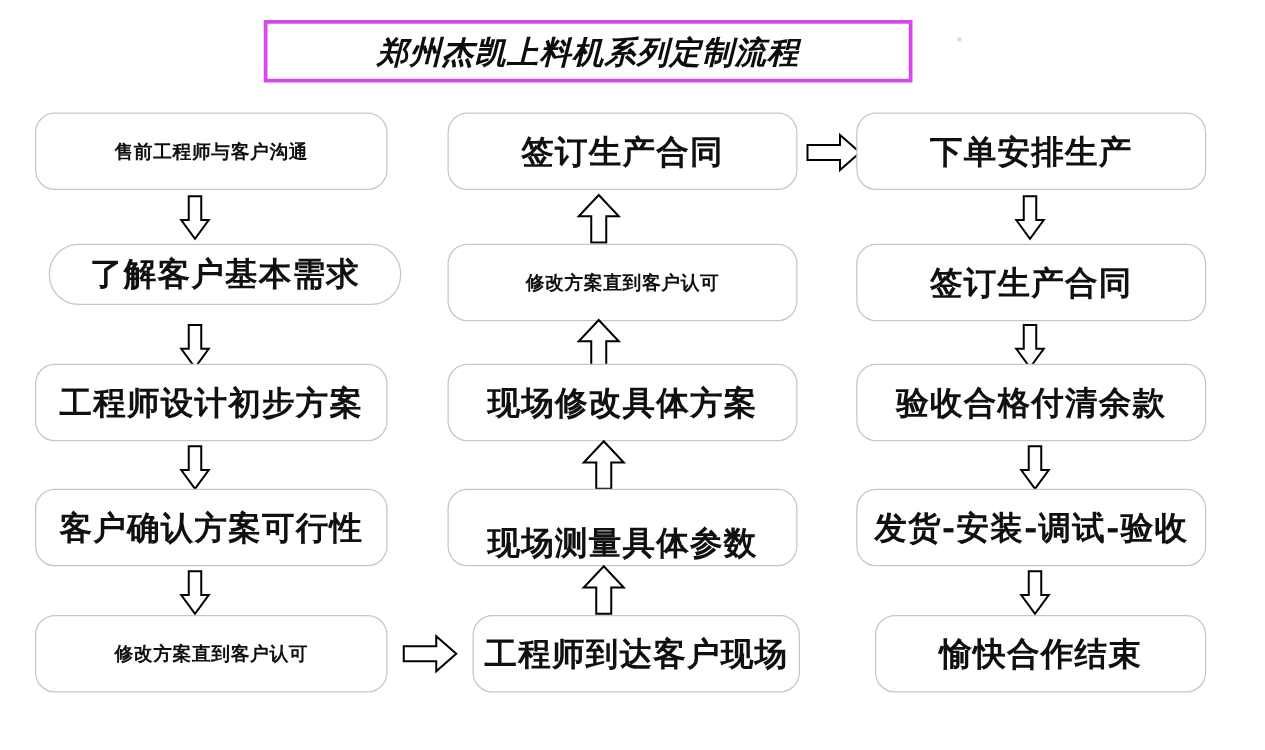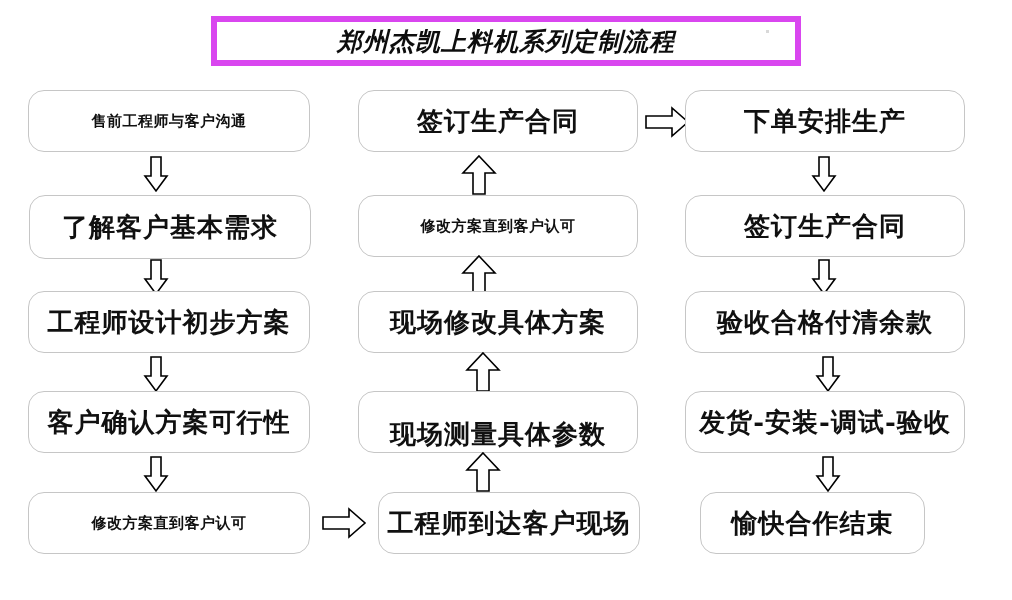--- a/index.html
+++ b/index.html
@@ -16,23 +16,23 @@
     height: 600px;
     background: #ffffff;
     overflow: hidden;
   }
 
   
   .title-box {
     position: absolute;
     left: 211px;
     top: 16px;
-    width: 590px;
+    width: 519px;
     height: 50px;
-    border: 6px solid #d946ef;
+    border: 3px solid #d946ef;
     background: #ffffff;
     box-sizing: border-box;
   }
   .title-text {
     position: absolute;
     left: 0;
     top: 0;
     width: 100%;
     height: 100%;
     display: flex;
@@ -108,21 +108,21 @@
   <div class="node" style="left:28px; top:90px; width:282px; height:62px;">
     <span class="node-label wide">售前工程师与客户沟通</span>
   </div>
 
   <div class="arrow" style="left:144px; top:156px;">
     <svg width="24" height="36" viewBox="0 0 24 36">
         <polygon points="7,1 17,1 17,20 23,20 12,35 1,20 7,20"></polygon>
       </svg>
   </div>
 
-  <div class="node" style="left:29px; top:195px; width:282px; height:64px;">
+  <div class="node" style="left:39px; top:195px; width:282px; height:49px;border-radius:24px;">
     <span class="node-label">了解客户基本需求</span>
   </div>
 
   <div class="arrow" style="left:144px; top:259px;">
     <svg width="24" height="36" viewBox="0 0 24 36">
         <polygon points="7,1 17,1 17,20 23,20 12,35 1,20 7,20"></polygon>
       </svg>
   </div>
 
   <div class="node" style="left:28px; top:291px; width:282px; height:62px;">
@@ -238,17 +238,17 @@
   <div class="node" style="left:685px; top:391px; width:280px; height:62px;">
     <span class="node-label">发货-安装-调试-验收</span>
   </div>
 
   <div class="arrow" style="left:816px; top:456px;">
     <svg width="24" height="36" viewBox="0 0 24 36">
         <polygon points="7,1 17,1 17,20 23,20 12,35 1,20 7,20"></polygon>
       </svg>
   </div>
 
-  <div class="node" style="left:700px; top:492px; width:225px; height:62px;">
+  <div class="node" style="left:700px; top:492px; width:265px; height:62px;">
     <span class="node-label">愉快合作结束</span>
   </div>
 
 </div>
 
 </body></html>

